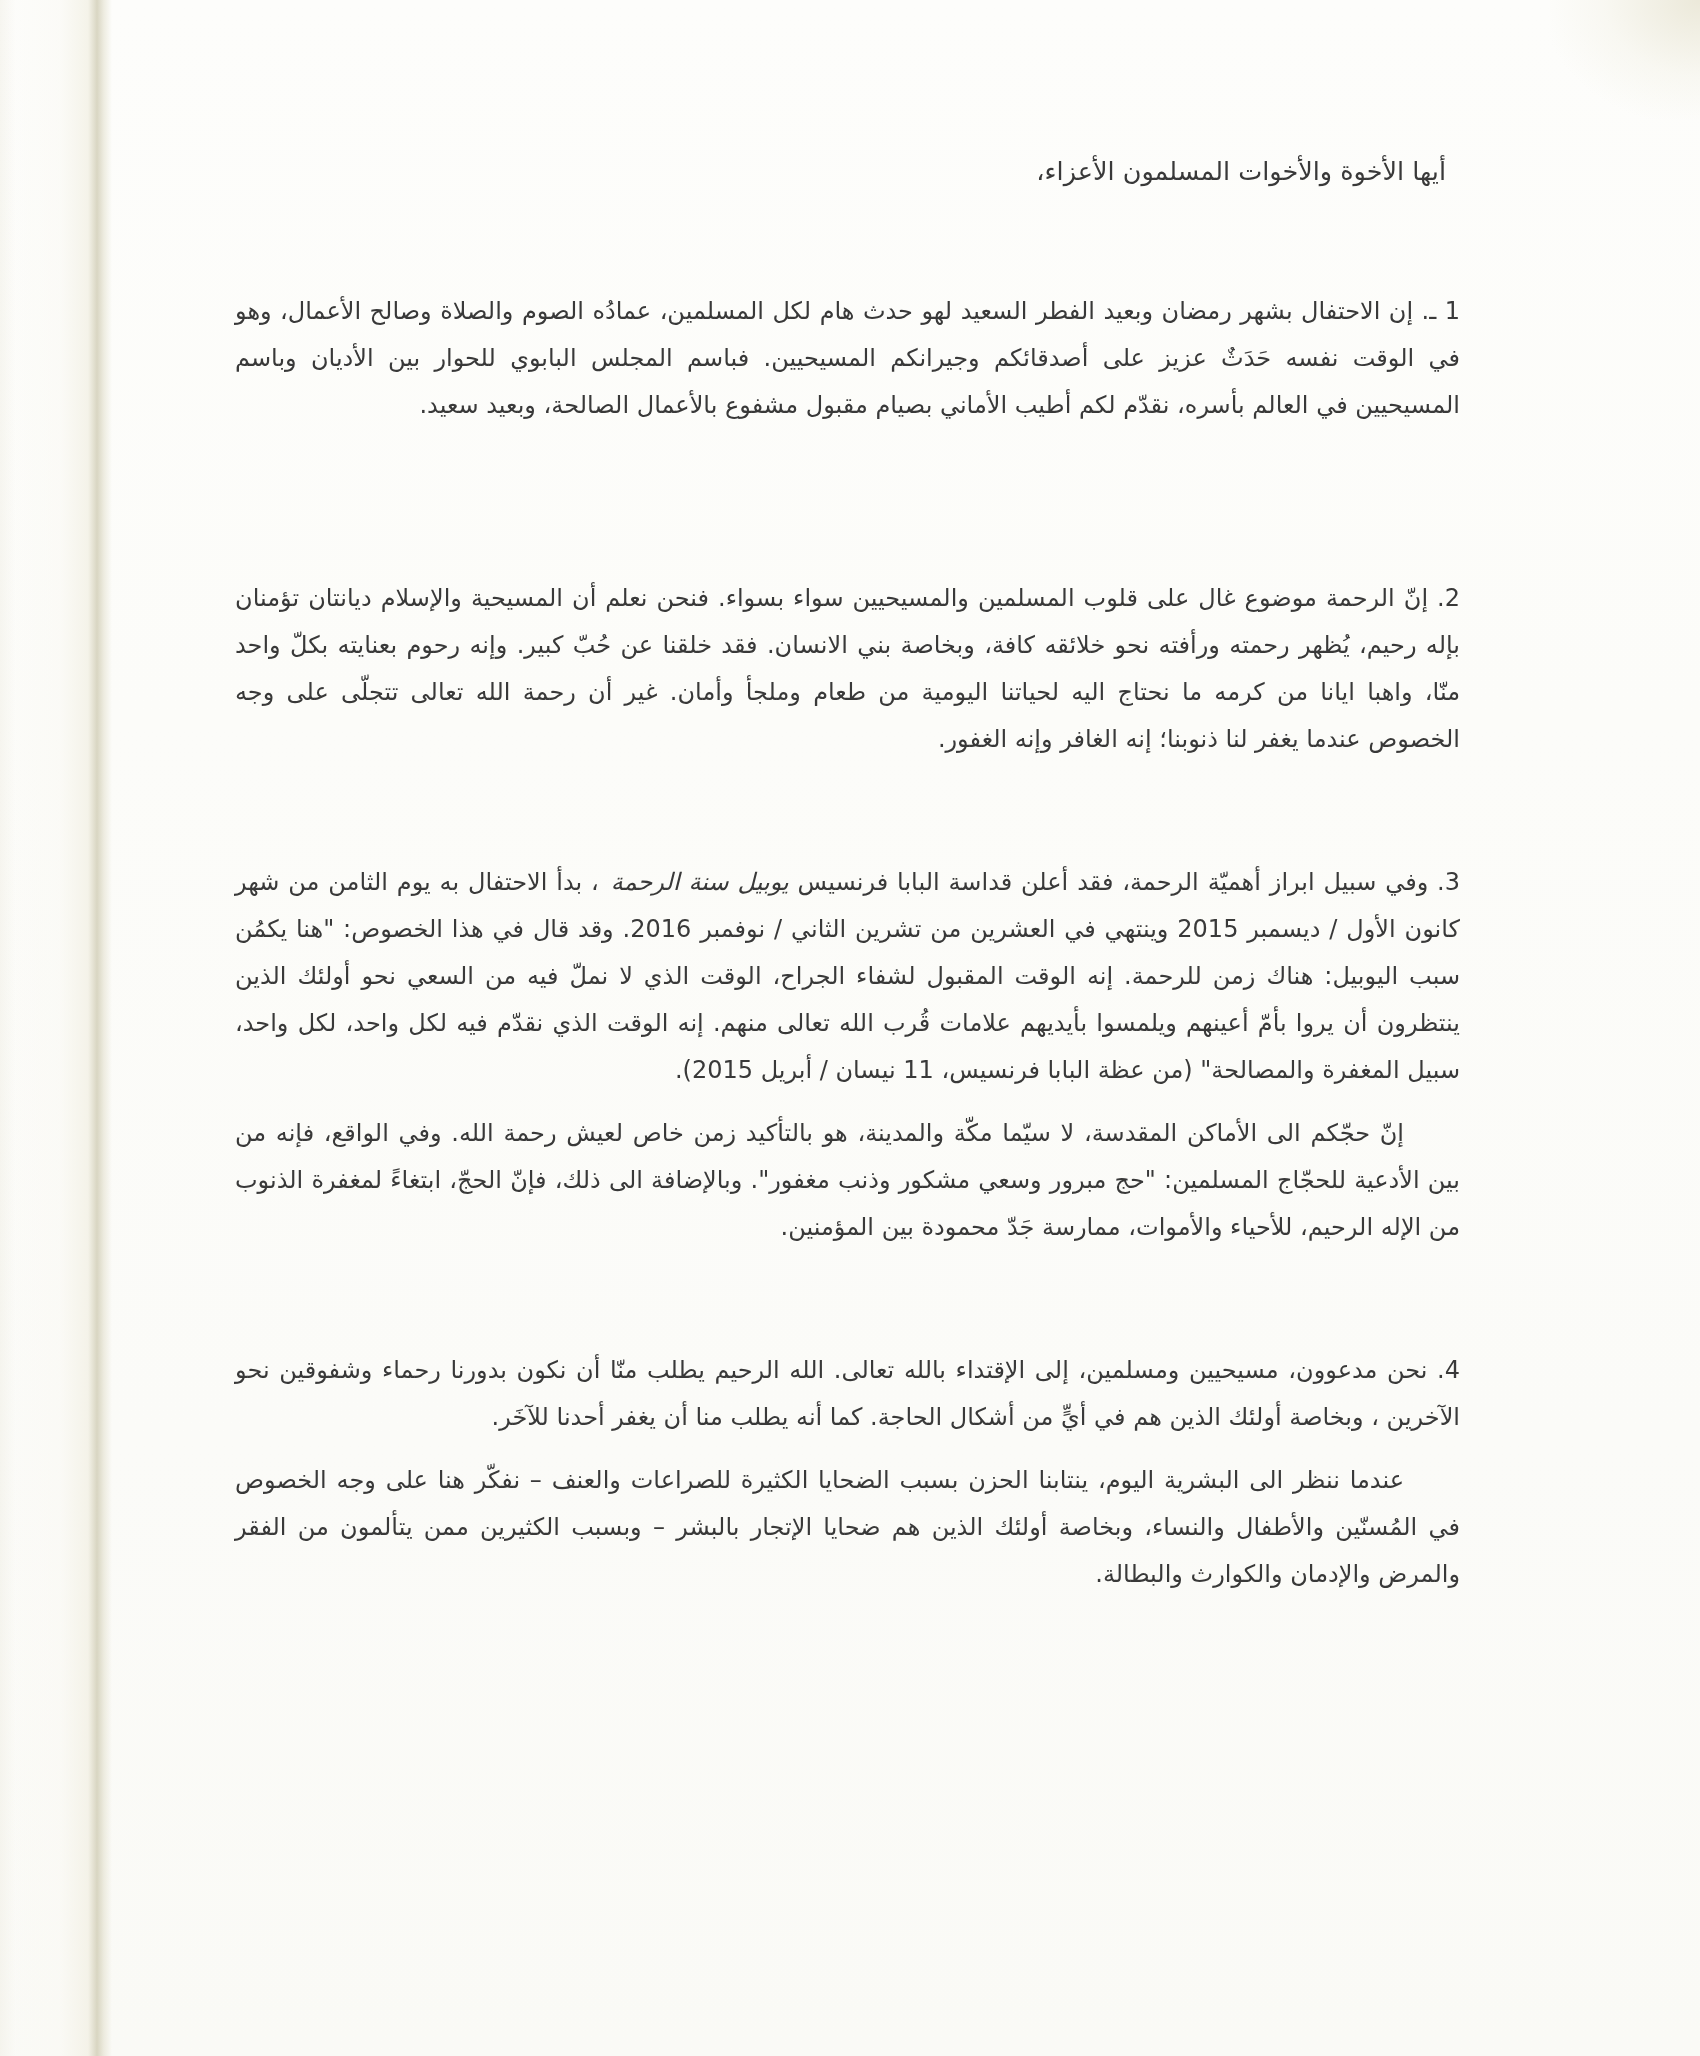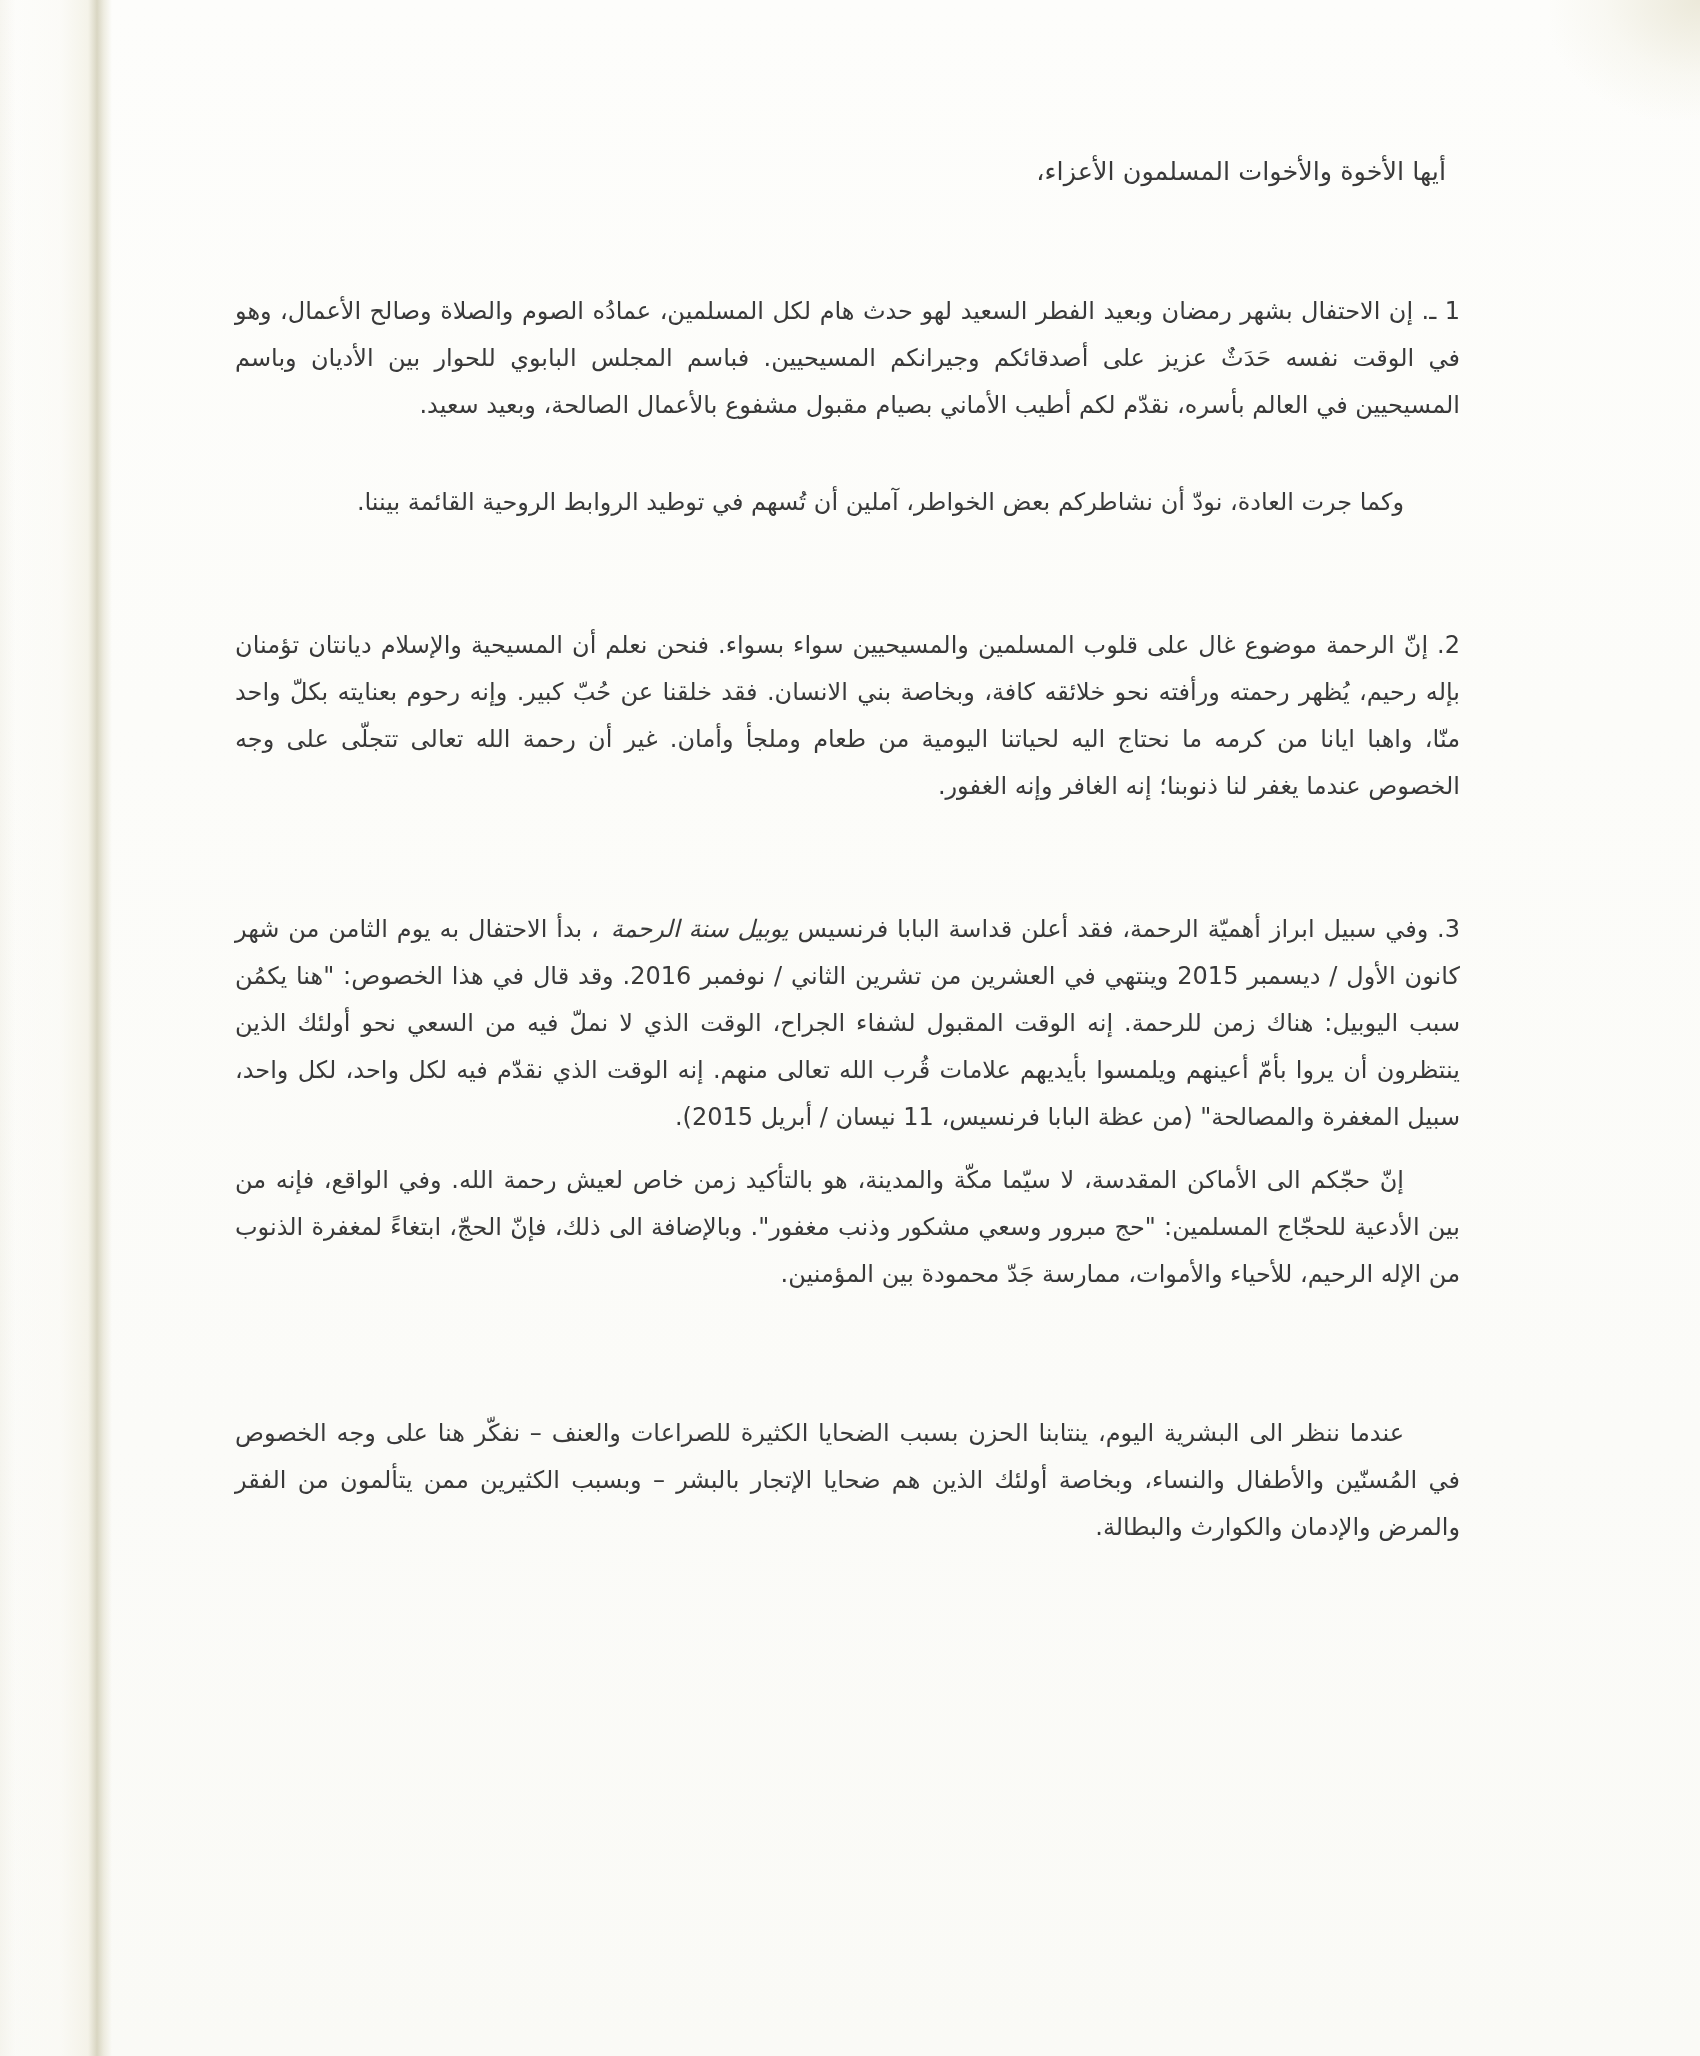--- a/index.html
+++ b/index.html
@@ -116,34 +116,34 @@
 </div>
 
 <div class="doc">
 
   <div class="line greeting">أيها الأخوة والأخوات المسلمون الأعزاء،</div>
 
   <div class="para">1 ـ. إن الاحتفال بشهر رمضان وبعيد الفطر السعيد لهو حدث هام لكل المسلمين، عمادُه الصوم والصلاة وصالح الأعمال، وهو في الوقت نفسه حَدَثٌ عزيز على أصدقائكم وجيرانكم المسيحيين. فباسم المجلس البابوي للحوار بين الأديان وباسم المسيحيين في العالم بأسره، نقدّم لكم أطيب الأماني بصيام مقبول مشفوع بالأعمال الصالحة، وبعيد سعيد.</div>
 
   <div class="gap-md"></div>
 
-  <div class="para indent">وكما جرت العادة، نودّ أن نشاطركم بعض الخواطر، آملين أن تُسهم في توطيد الروابط الروحية القائمة بيننا.</div>
 
   <div class="gap-xl"></div>
 
   <div class="para">2. إنّ الرحمة موضوع غال على قلوب المسلمين والمسيحيين سواء بسواء. فنحن نعلم أن المسيحية والإسلام ديانتان تؤمنان بإله رحيم، يُظهر رحمته ورأفته نحو خلائقه كافة، وبخاصة بني الانسان. فقد خلقنا عن حُبّ كبير. وإنه رحوم بعنايته بكلّ واحد منّا، واهبا ايانا من كرمه ما نحتاج اليه لحياتنا اليومية من طعام وملجأ وأمان. غير أن رحمة الله تعالى تتجلّى على وجه الخصوص عندما يغفر لنا ذنوبنا؛ إنه الغافر وإنه الغفور.</div>
 
   <div class="gap-xl"></div>
 
   <div class="para" id="para3"><span>3. وفي سبيل ابراز أهميّة الرحمة، فقد أعلن قداسة البابا فرنسيس </span><span class="ital">يوبيل سنة الرحمة</span><span>، بدأ الاحتفال به يوم الثامن من شهر كانون الأول / ديسمبر 2015 وينتهي في العشرين من تشرين الثاني / نوفمبر 2016. وقد قال في هذا الخصوص: "هنا يكمُن سبب اليوبيل: هناك زمن للرحمة. إنه الوقت المقبول لشفاء الجراح، الوقت الذي لا نملّ فيه من السعي نحو أولئك الذين ينتظرون أن يروا بأمّ أعينهم ويلمسوا بأيديهم علامات قُرب الله تعالى منهم. إنه الوقت الذي نقدّم فيه لكل واحد، لكل واحد، سبيل المغفرة والمصالحة" (من عظة  البابا فرنسيس، 11 نيسان / أبريل 2015).</span></div>
 
   <div class="gap-sm"></div>
 
   <div class="para indent">إنّ حجّكم الى الأماكن المقدسة، لا سيّما مكّة والمدينة، هو بالتأكيد زمن خاص لعيش رحمة الله. وفي الواقع، فإنه من بين الأدعية للحجّاج المسلمين: "حج مبرور وسعي مشكور وذنب مغفور". وبالإضافة الى ذلك، فإنّ الحجّ، ابتغاءً لمغفرة الذنوب من الإله الرحيم، للأحياء والأموات، ممارسة جَدّ محمودة بين المؤمنين.</div>
 
   <div class="gap-xl"></div>
 
+  <div class="para">4. نحن مدعوون، مسيحيين ومسلمين، إلى الإقتداء بالله تعالى. الله الرحيم يطلب منّا أن نكون بدورنا رحماء وشفوقين نحو الآخرين ، وبخاصة أولئك الذين هم في أيٍّ من أشكال الحاجة. كما أنه يطلب منا أن يغفر أحدنا للآخَر.</div>
 
   <div class="gap-sm"></div>
 
   <div class="para indent">عندما ننظر الى البشرية اليوم، ينتابنا الحزن بسبب الضحايا الكثيرة للصراعات والعنف – نفكّر هنا على وجه الخصوص في المُسنّين والأطفال والنساء، وبخاصة أولئك الذين هم ضحايا الإتجار بالبشر – وبسبب الكثيرين ممن يتألمون من الفقر والمرض والإدمان والكوارث والبطالة.</div>
 
 </div>
 
 </body></html>

